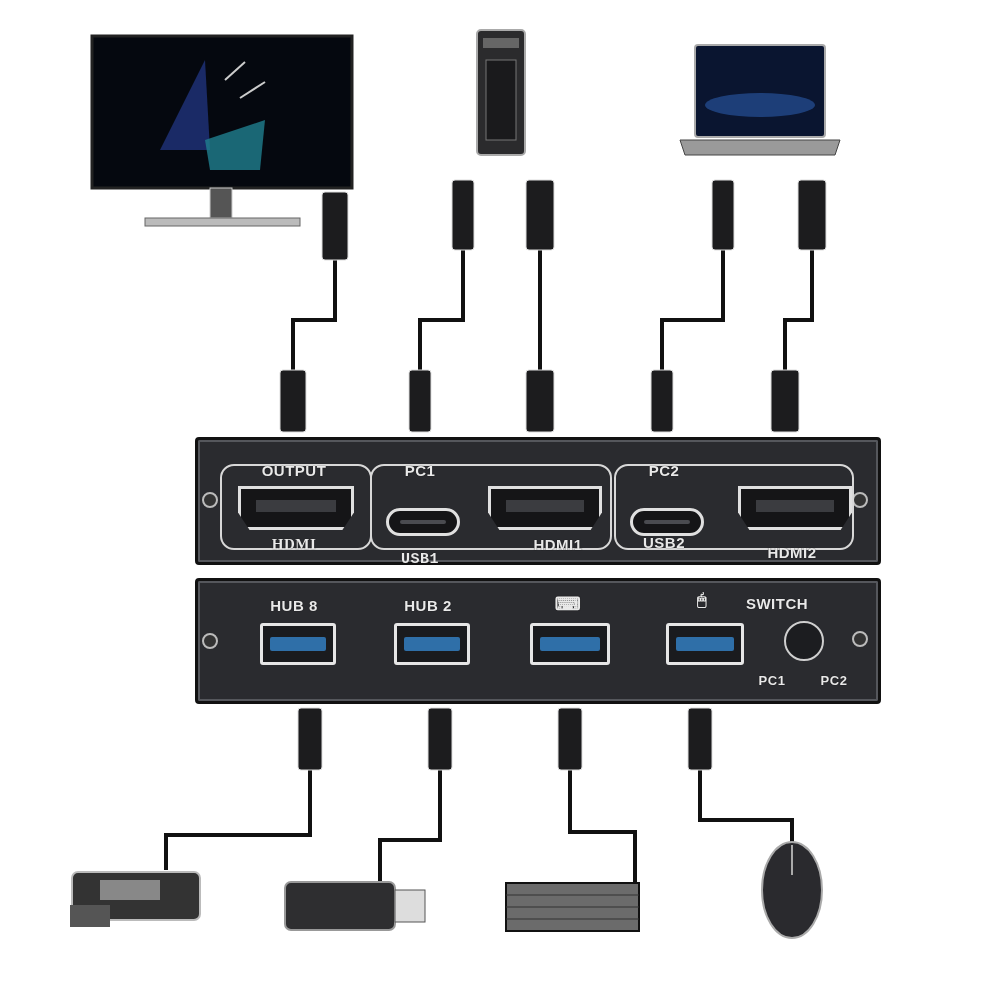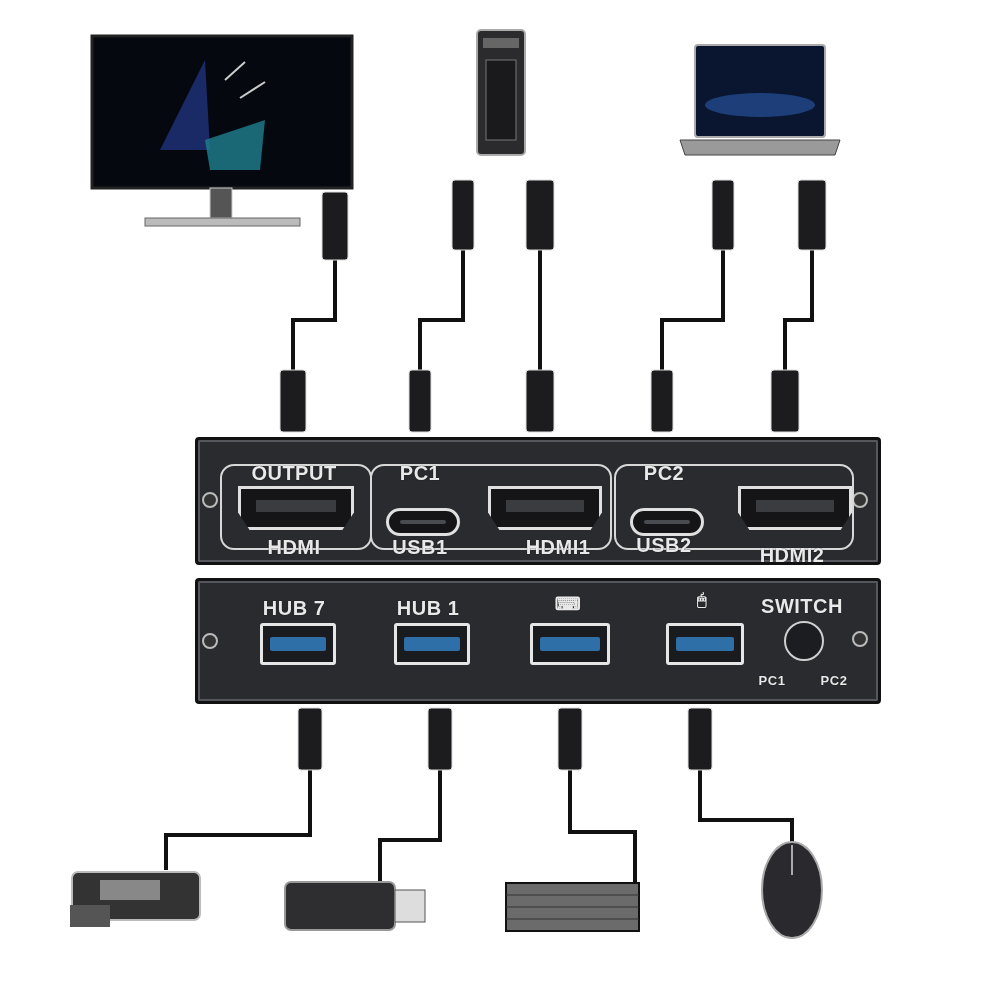--- a/index.html
+++ b/index.html
@@ -1,19 +1,19 @@
 <!DOCTYPE html>
 <html><head>
 <meta charset="utf-8">
 <style>
   html, body { margin:0; padding:0; background:#ffffff; }
   body { width:1000px; height:1000px; position:relative; overflow:hidden; font-family:"Liberation Sans", sans-serif; }
   svg.wires { position:absolute; left:0; top:0; width:1000px; height:1000px; }
   .panel { position:absolute; background:#2a2b2f; border:3px solid #111; border-radius:4px; box-shadow: inset 0 0 0 2px #55575c; }
-  .lbl { position:absolute; color:#e9e9e9; font-size:20px; font-weight:bold; letter-spacing:0.5px; text-align:center; transform:translateX(-50%); white-space:nowrap; text-shadow:0 0 1px #000; }
+  .lbl { position:absolute; color:#e9e9e9; font-size:15px; font-weight:bold; letter-spacing:0.5px; text-align:center; transform:translateX(-50%); white-space:nowrap; text-shadow:0 0 1px #000; }
   .grp { position:absolute; border:2px solid #d8d8d8; border-radius:14px; }
   .hdmi { position:absolute; background:#151517; border:3px solid #e0e0e0; clip-path: polygon(0 0,100% 0,100% 60%,90% 100%,10% 100%,0 60%); }
   .hdmi::after { content:""; position:absolute; left:14%; right:14%; top:30%; height:30%; background:#3b3c40; }
   .usbc { position:absolute; background:#151517; border:3px solid #e0e0e0; border-radius:14px; }
   .usbc::after { content:""; position:absolute; left:16%; right:16%; top:40%; height:20%; background:#4a4b50; border-radius:4px; }
   .usba { position:absolute; background:#1a1b1e; border:3px solid #e6e6e6; border-radius:3px; }
   .usba::after { content:""; position:absolute; left:10%; right:10%; top:30%; height:40%; background:#2f6fa8; border-radius:2px; }
   .screw { position:absolute; width:12px; height:12px; border-radius:50%; border:2px solid #bbb; background:#333; }
 </style>
 </head>
@@ -108,48 +108,48 @@
 <div class="panel" style="left:195px; top:437px; width:680px; height:122px;">
   <div class="screw" style="left:4px; top:52px;"></div>
   <div class="screw" style="left:654px; top:52px;"></div>
 
   <div class="grp" style="left:22px; top:24px; width:148px; height:82px;"></div>
   <div class="grp" style="left:172px; top:24px; width:238px; height:82px;"></div>
   <div class="grp" style="left:416px; top:24px; width:236px; height:82px;"></div>
 
   <div class="lbl" style="left:96px; top:22px;">OUTPUT</div>
   <div class="hdmi" style="left:40px; top:46px; width:110px; height:38px;"></div>
-  <div class="lbl" style="left:96px; top:96px;">HDMI</div>
+  <div class="lbl" style="left:96px; top:96px;font-family:Liberation Serif, serif;">HDMI</div>
 
   <div class="lbl" style="left:222px; top:22px;">PC1</div>
   <div class="usbc" style="left:188px; top:68px; width:68px; height:22px;"></div>
-  <div class="lbl" style="left:222px; top:96px;">USB1</div>
+  <div class="lbl" style="left:222px; top:111px;font-family:Liberation Mono, monospace;">USB1</div>
   <div class="hdmi" style="left:290px; top:46px; width:108px; height:38px;"></div>
   <div class="lbl" style="left:360px; top:96px;">HDMI1</div>
 
   <div class="lbl" style="left:466px; top:22px;">PC2</div>
   <div class="usbc" style="left:432px; top:68px; width:68px; height:22px;"></div>
   <div class="lbl" style="left:466px; top:94px;">USB2</div>
   <div class="hdmi" style="left:540px; top:46px; width:108px; height:38px;"></div>
   <div class="lbl" style="left:594px; top:104px;">HDMI2</div>
 </div>
 
 <div class="panel" style="left:195px; top:578px; width:680px; height:120px;">
   <div class="screw" style="left:4px; top:52px;"></div>
   <div class="screw" style="left:654px; top:50px;"></div>
 
-  <div class="lbl" style="left:96px; top:16px;">HUB 7</div>
+  <div class="lbl" style="left:96px; top:16px;">HUB 8</div>
   <div class="usba" style="left:62px; top:42px; width:70px; height:36px;"></div>
 
-  <div class="lbl" style="left:230px; top:16px;">HUB 1</div>
+  <div class="lbl" style="left:230px; top:16px;">HUB 2</div>
   <div class="usba" style="left:196px; top:42px; width:70px; height:36px;"></div>
 
   <div class="lbl" style="left:370px; top:12px; font-size:18px;">⌨</div>
   <div class="usba" style="left:332px; top:42px; width:74px; height:36px;"></div>
 
   <div class="lbl" style="left:504px; top:10px; font-size:16px;">🖱</div>
   <div class="usba" style="left:468px; top:42px; width:72px; height:36px;"></div>
 
-  <div class="lbl" style="left:604px; top:14px;">SWITCH</div>
+  <div class="lbl" style="left:579px; top:14px;">SWITCH</div>
   <div style="position:absolute; left:586px; top:40px; width:36px; height:36px; border-radius:50%; background:#1c1d20; border:2px solid #cfcfcf;"></div>
   <div class="lbl" style="left:574px; top:92px; font-size:13px;">PC1</div>
   <div class="lbl" style="left:636px; top:92px; font-size:13px;">PC2</div>
 </div>
 
 </body></html>

